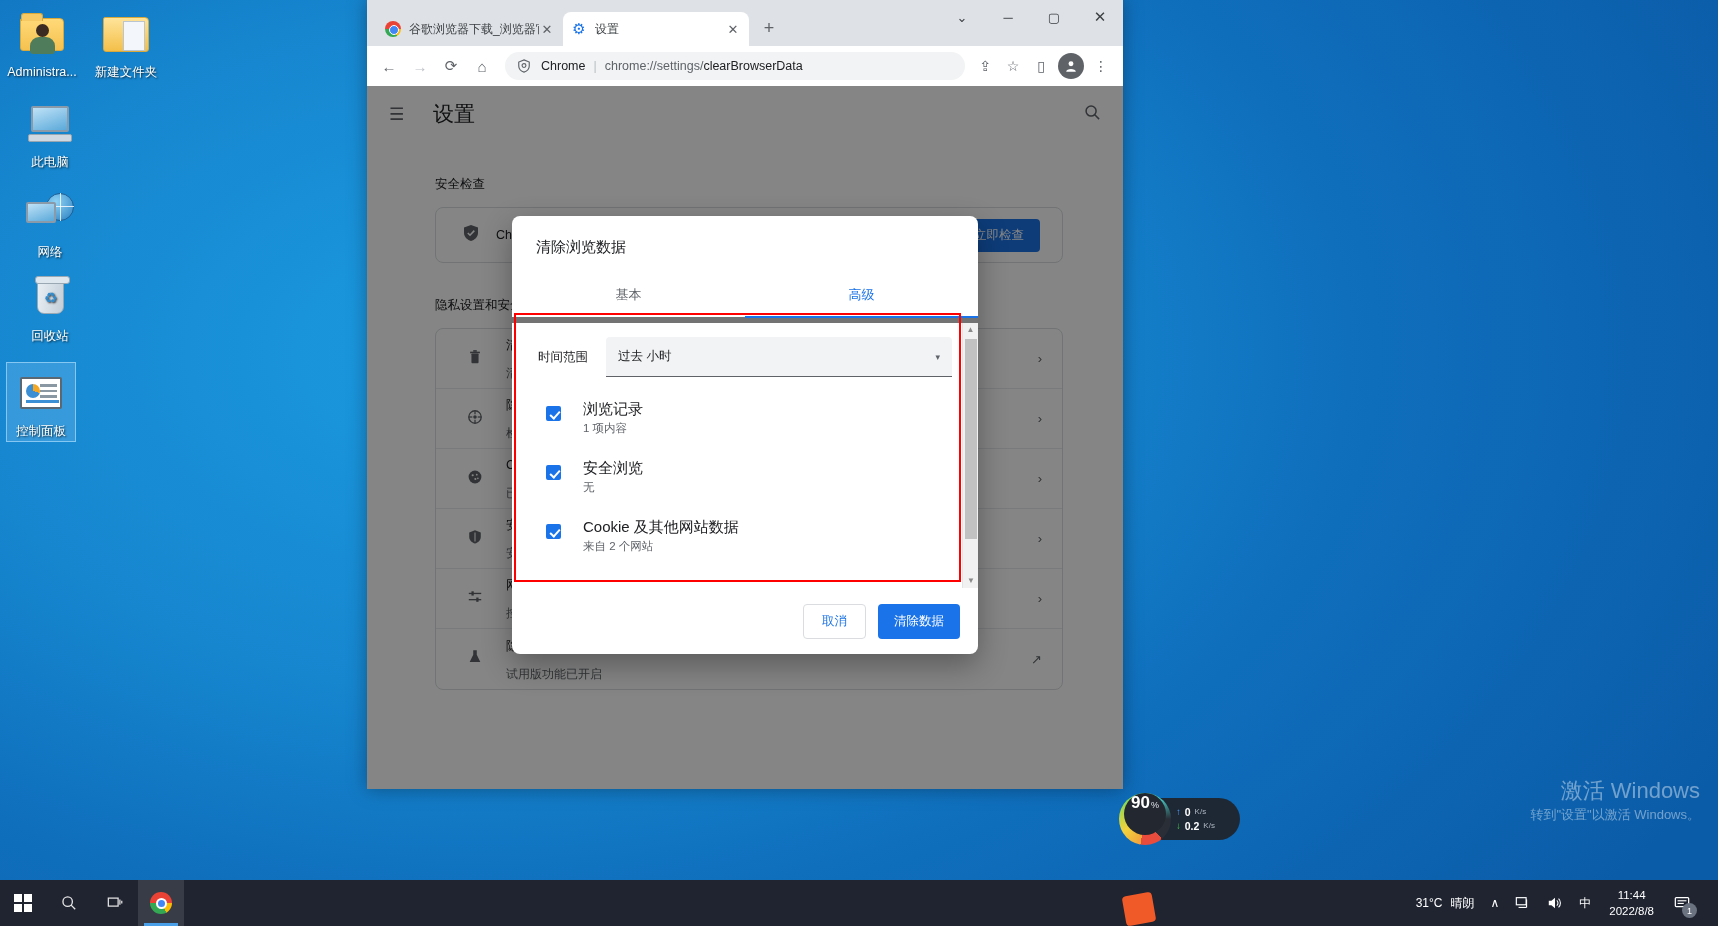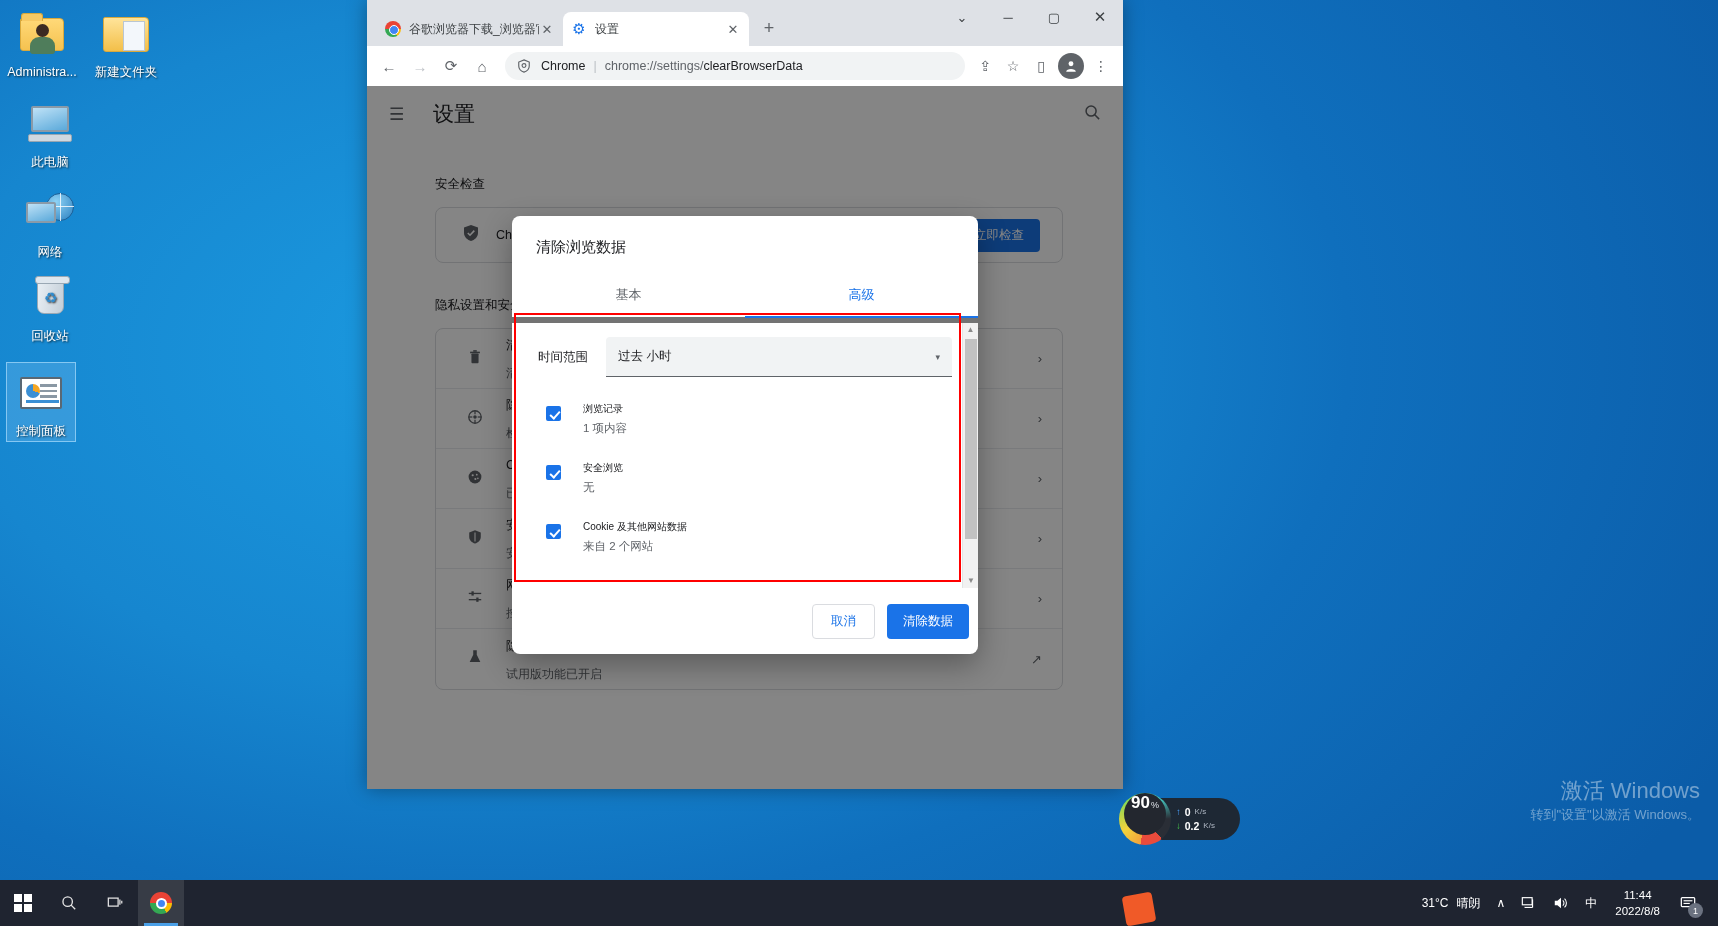--- a/index.html
+++ b/index.html
@@ -166,27 +166,27 @@
   .item{display:flex;align-items:flex-start;padding:11px 0 11px 2px;}
   .cb{
     width:15px;height:15px;flex:0 0 15px;border:2px solid #5f6368;border-radius:2px;margin:6px 22px 0 6px;
     position:relative;background:#fff;
   }
   .cb.on{background:#1a73e8;border-color:#1a73e8;}
   .cb.on:after{
     content:""; position:absolute;left:3.5px;top:0.5px;width:4px;height:8px;
     border:solid #fff;border-width:0 2px 2px 0;transform:rotate(42deg);
   }
-  .item .t1{font-size:10px;color:#202124;line-height:18px;}
+  .item .t1{font-size:15px;color:#202124;line-height:18px;}
   .item .t2{font-size:11.5px;color:#5f6368;line-height:18px;margin-top:1px;}
   
   .dlg-scroll{position:absolute;right:0;top:0;width:16px;height:100%;background:#f1f1f1;border-left:1px solid #e4e4e4;}
   .dlg-scroll .up,.dlg-scroll .dn{height:14px;text-align:center;font-size:8px;color:#8a8a8a;line-height:14px;}
   .dlg-scroll .thumb{position:absolute;left:2px;top:16px;width:12px;height:200px;background:#c1c1c1;border-radius:0;}
-  .dlg-foot{height:66px;display:flex;align-items:center;justify-content:flex-end;padding:0 9px;gap:12px;}
+  .dlg-foot{height:66px;display:flex;align-items:center;justify-content:flex-end;padding:0 18px;gap:12px;}
   .btn-cancel{font-size:12.5px;color:#1a73e8;border:1px solid #dadce0;border-radius:4px;padding:8px 18px;background:#fff;}
   .btn-primary{font-size:12.5px;color:#fff;background:#1a73e8;border-radius:4px;padding:9px 16px;border:none;}
   
   #red-box{
     position:absolute;left:514px;top:313px;width:447px;height:269px;
     border:2.5px solid #ff0000;z-index:60;pointer-events:none;
   }
   
   .wm{position:absolute;right:18px;color:rgba(255,255,255,.42);text-shadow:none;}
   .wm1{top:776px;font-size:22px;}
@@ -214,21 +214,21 @@
   #taskbar{
     position:absolute;left:0;bottom:0;width:1718px;height:46px;
     background:#1f2430;display:flex;align-items:center;z-index:50;
   }
   .start{width:46px;height:46px;display:flex;align-items:center;justify-content:center;}
   .winlogo{width:18px;height:18px;display:grid;grid-template-columns:1fr 1fr;grid-template-rows:1fr 1fr;gap:2px;}
   .winlogo i{background:#fff;display:block;}
   .tb-ic{width:46px;height:46px;display:flex;align-items:center;justify-content:center;color:#e6e6e6;font-size:15px;}
   .tb-app{width:46px;height:46px;display:flex;align-items:center;justify-content:center;position:relative;background:rgba(255,255,255,.11);}
   .tb-app:after{content:"";position:absolute;bottom:0;left:6px;right:6px;height:3px;background:#4aa0e8;}
-  .tray{margin-left:auto;display:flex;align-items:center;color:#fff;font-size:12px;padding-right:12px;gap:0;}
+  .tray{margin-left:auto;display:flex;align-items:center;color:#fff;font-size:12px;padding-right:18px;gap:0;}
   .tray .cell{padding:0 8px;display:flex;align-items:center;height:46px;}
   .clock{display:flex;flex-direction:column;align-items:center;justify-content:center;font-size:11.5px;line-height:16px;padding:0 10px;height:46px;}
   .notif{width:36px;height:46px;display:flex;align-items:center;justify-content:center;position:relative;}
   .badge{position:absolute;right:3px;bottom:8px;width:15px;height:15px;border-radius:50%;background:#6b7280;color:#fff;font-size:9px;display:flex;align-items:center;justify-content:center;}
   .wps-pop{position:absolute;left:1152px;bottom:0;width:244px;height:28px;background:#fff;border-radius:3px 3px 0 0;z-index:49;}
   .wps-ic{position:absolute;left:1124px;bottom:2px;width:30px;height:30px;background:#f05a28;border-radius:4px;transform:rotate(-10deg);z-index:51;}
 </style>
 </head>
 <body>
 

